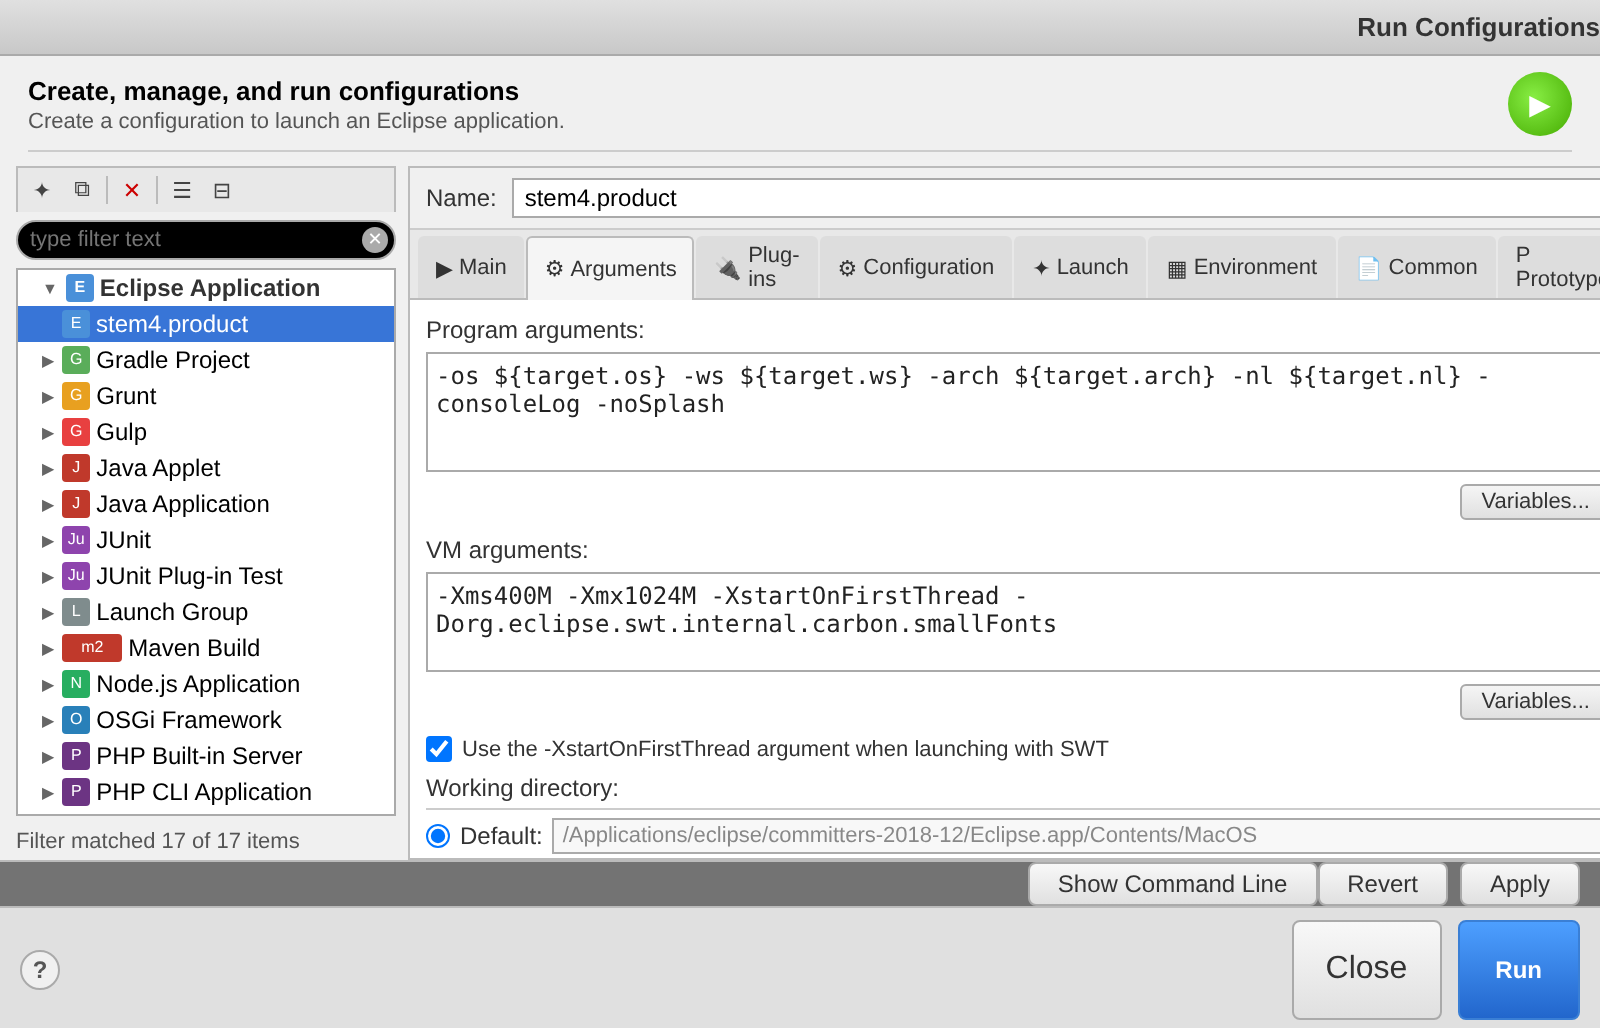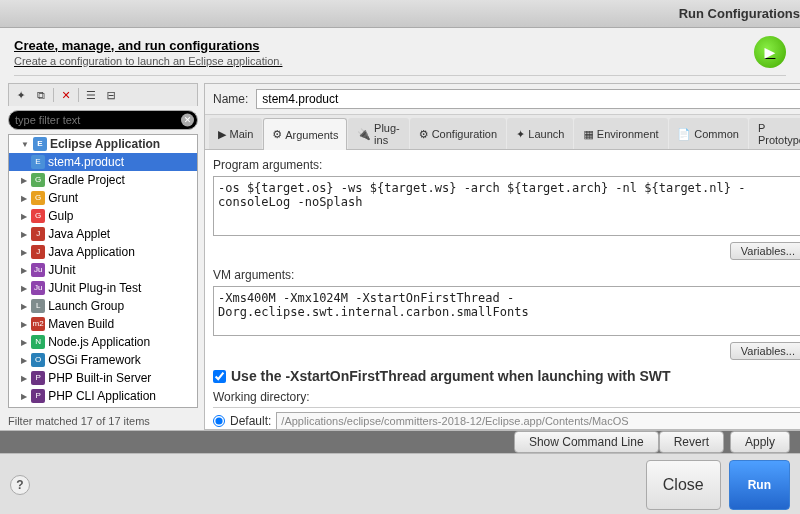--- a/index.html
+++ b/index.html
@@ -226,21 +226,21 @@
       font-family: monospace;
       color: #222;
     }
     .checkbox-row {
       display: flex;
       align-items: center;
       gap: 5px;
       margin: 6px 0;
     }
     .checkbox-row input[type=checkbox] { width: 13px; height: 13px; }
-    .checkbox-row label { font-size: 14px; color: #333; font-weight: bold; }
+    .checkbox-row label { font-size: 11px; color: #333; }
     .working-dir {
       margin-top: 6px;
     }
     .working-dir .wd-label {
       font-size: 12px;
       color: #333;
       margin-bottom: 4px;
       border-bottom: 1px solid #ccc;
       padding-bottom: 3px;
     }
@@ -324,21 +324,20 @@
       display: flex; align-items: center; justify-content: center;
       font-size: 14px;
       color: #fff;
       margin-left: auto;
     }
     .header-row {
       display: flex;
       align-items: center;
       justify-content: flex-end;
       padding: 8px 14px 4px 14px;
-      text-decoration: underline;
     }
     .divider { height: 1px; background: #ccc; margin: 3px 14px; }
   </style>
 </head>
 <body>
 
 <div class="title-bar">
   <span>Run Configurations</span>
 </div>
 
@@ -414,21 +413,21 @@
           <span style="display:inline-block;width:14px;height:14px;background:#8e44ad;border-radius:2px;text-align:center;line-height:14px;font-size:8px;color:#fff;flex-shrink:0;">Ju</span>
           <span class="item-label">JUnit Plug-in Test</span>
         </div>
         <div class="tree-item level-1">
           <span class="arrow">▶</span>
           <span style="display:inline-block;width:14px;height:14px;background:#7f8c8d;border-radius:2px;text-align:center;line-height:14px;font-size:8px;color:#fff;flex-shrink:0;">L</span>
           <span class="item-label">Launch Group</span>
         </div>
         <div class="tree-item level-1">
           <span class="arrow">▶</span>
-          <span style="display:inline-block;width:14px;height:14px;background:#c0392b;border-radius:2px;text-align:center;line-height:14px;font-size:8px;color:#fff;flex-shrink:0;">m2</span>
+          <span style="display:inline-block;width:30px;height:14px;background:#c0392b;border-radius:2px;text-align:center;line-height:14px;font-size:8px;color:#fff;flex-shrink:0;">m2</span>
           <span class="item-label">Maven Build</span>
         </div>
         <div class="tree-item level-1">
           <span class="arrow">▶</span>
           <span style="display:inline-block;width:14px;height:14px;background:#27ae60;border-radius:2px;text-align:center;line-height:14px;font-size:8px;color:#fff;flex-shrink:0;">N</span>
           <span class="item-label">Node.js Application</span>
         </div>
         <div class="tree-item level-1">
           <span class="arrow">▶</span>
           <span style="display:inline-block;width:14px;height:14px;background:#2980b9;border-radius:2px;text-align:center;line-height:14px;font-size:8px;color:#fff;flex-shrink:0;">O</span>

